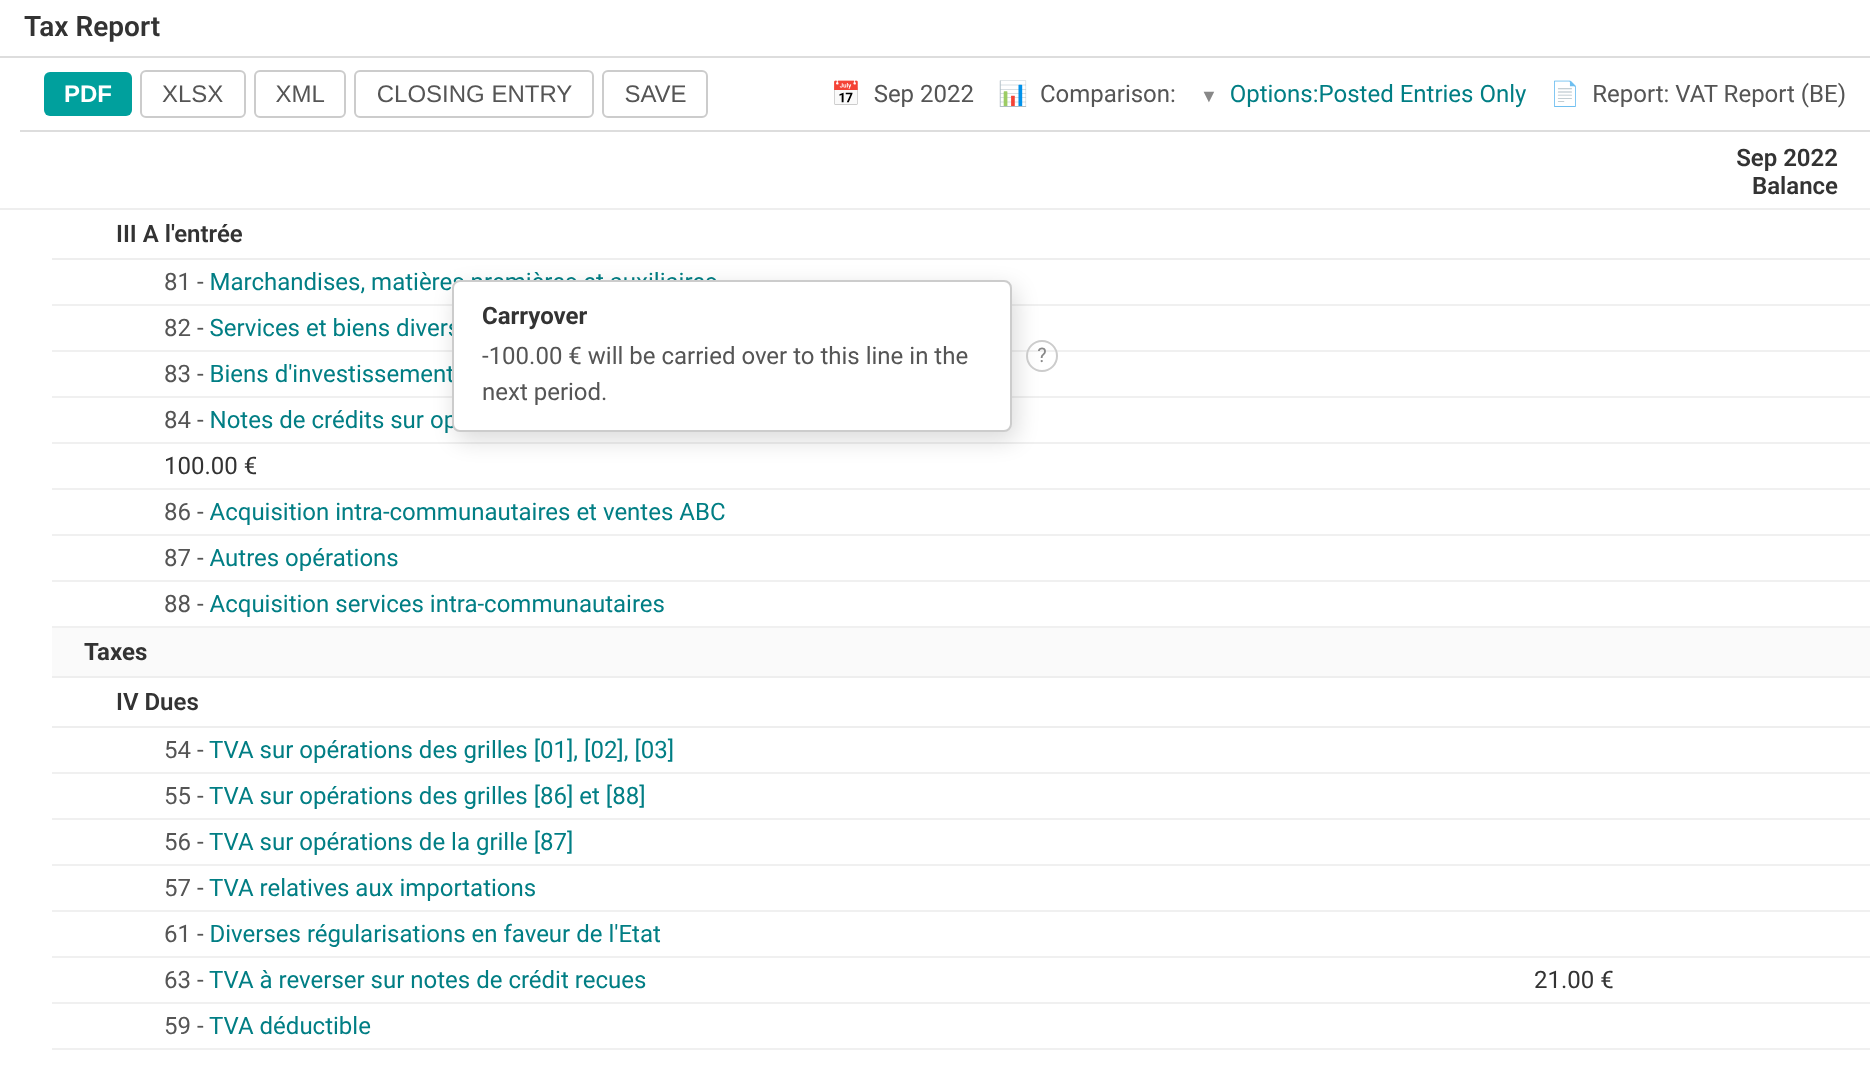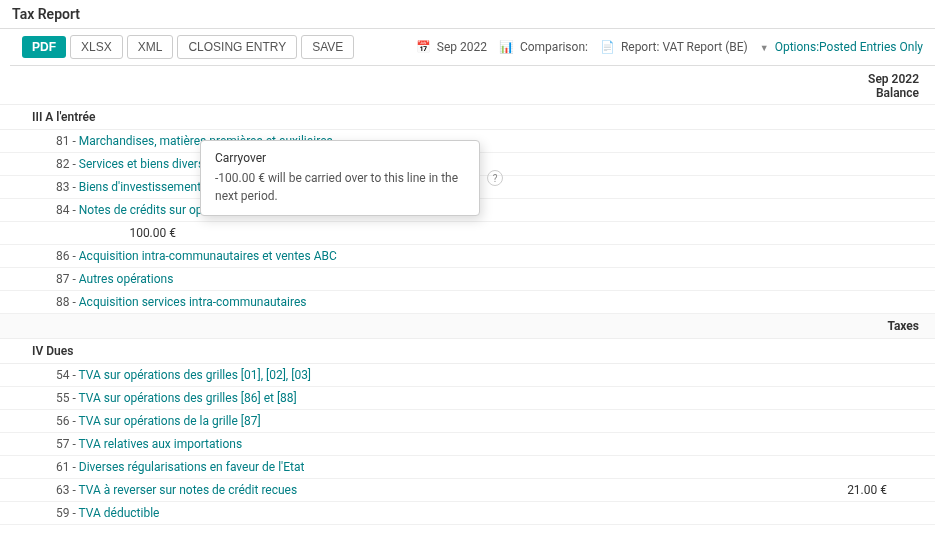--- a/index.html
+++ b/index.html
@@ -81,28 +81,28 @@
       text-align: right;
       font-size: 12px;
       font-weight: 600;
       color: #333;
       min-width: 120px;
     }
 
     
     .section-group {
       font-size: 12px;
+      margin-left: 26px;
     }
     .section-label {
       padding: 5px 16px;
       font-weight: 700;
       color: #333;
       border-bottom: 1px solid #eee;
       background: #fafafa;
-      text-align: right;
     }
     .subsection-label {
       padding: 5px 32px;
       font-weight: 600;
       color: #333;
       border-bottom: 1px solid #eee;
     }
     .data-row {
       display: flex;
       align-items: center;
@@ -113,39 +113,38 @@
     .row-label {
       flex: 1;
       color: #555;
     }
     .row-label a, .row-label .link {
       color: #017e84;
       cursor: pointer;
       text-decoration: none;
     }
     .row-value {
-      text-align: right;
       min-width: 120px;
       color: #333;
     }
     .popover {
       position: absolute;
       top: 10px;
       left: 200px;
       background: #fff;
       border: 1px solid #ccc;
       border-radius: 4px;
       padding: 10px 14px;
       width: 280px;
       box-shadow: 2px 4px 12px rgba(0,0,0,0.15);
       z-index: 100;
       font-size: 12px;
     }
     .popover-title {
-      font-weight: 400;
+      font-weight: 700;
       margin-bottom: 4px;
       color: #333;
     }
     .popover-body {
       color: #555;
       line-height: 1.5;
     }
     .popover-help {
       display: inline-flex;
       align-items: center;
@@ -180,28 +179,28 @@
   <button class="btn-outline">SAVE</button>
   <div class="toolbar-right">
     <span style="cursor:pointer;">
       <span class="toolbar-icon">📅</span>
       <span>Sep 2022</span>
     </span>
     <span style="cursor:pointer;">
       <span class="toolbar-icon">📊</span>
       <span>Comparison:</span>
     </span>
+    <span style="cursor:pointer; color:#017e84;">
+      <span class="toolbar-icon filter-icon"></span>
+      <span>Options:Posted Entries Only</span>
+    </span>
     <span style="cursor:pointer;">
       <span class="toolbar-icon">📄</span>
       <span>Report: VAT Report (BE)</span>
     </span>
-    <span style="cursor:pointer; color:#017e84;">
-      <span class="toolbar-icon filter-icon"></span>
-      <span>Options:Posted Entries Only</span>
-    </span>
   </div>
 </div>
 
 <div class="main-content">
 
   <div class="header-row">
     <div class="col-header">
       <div>Sep 2022</div>
       <div>Balance</div>
     </div>

